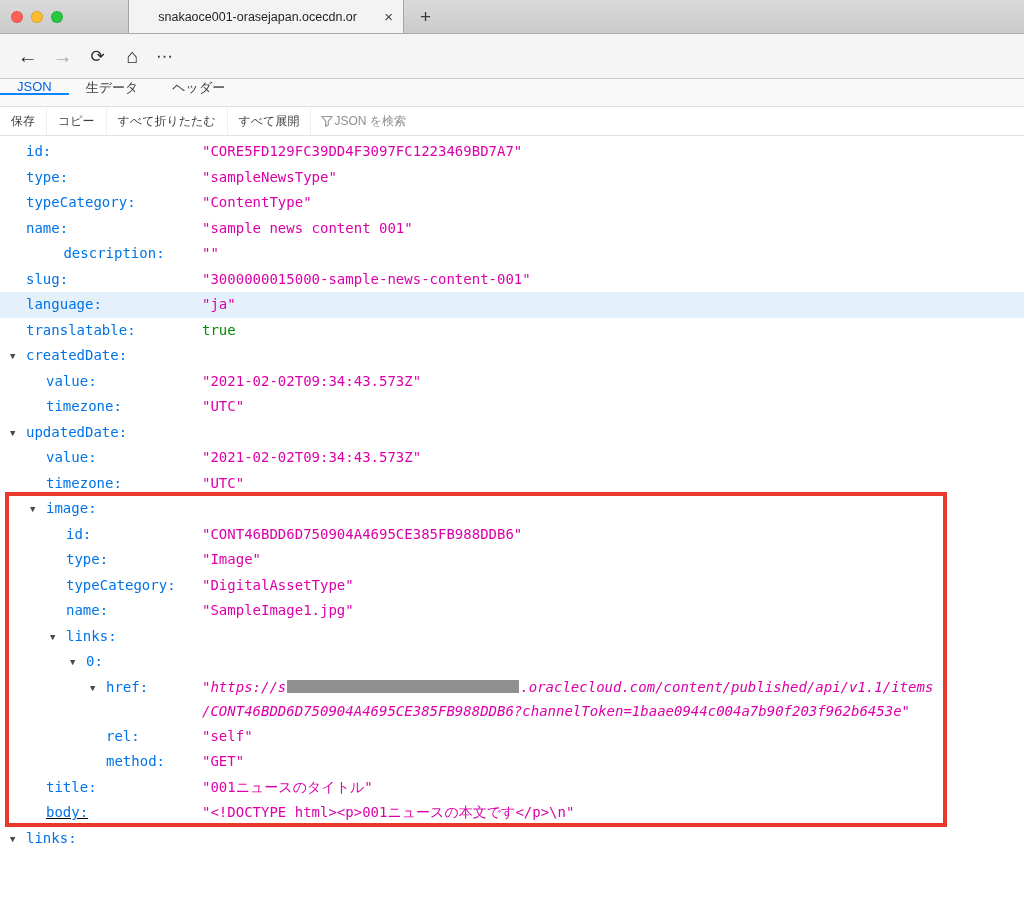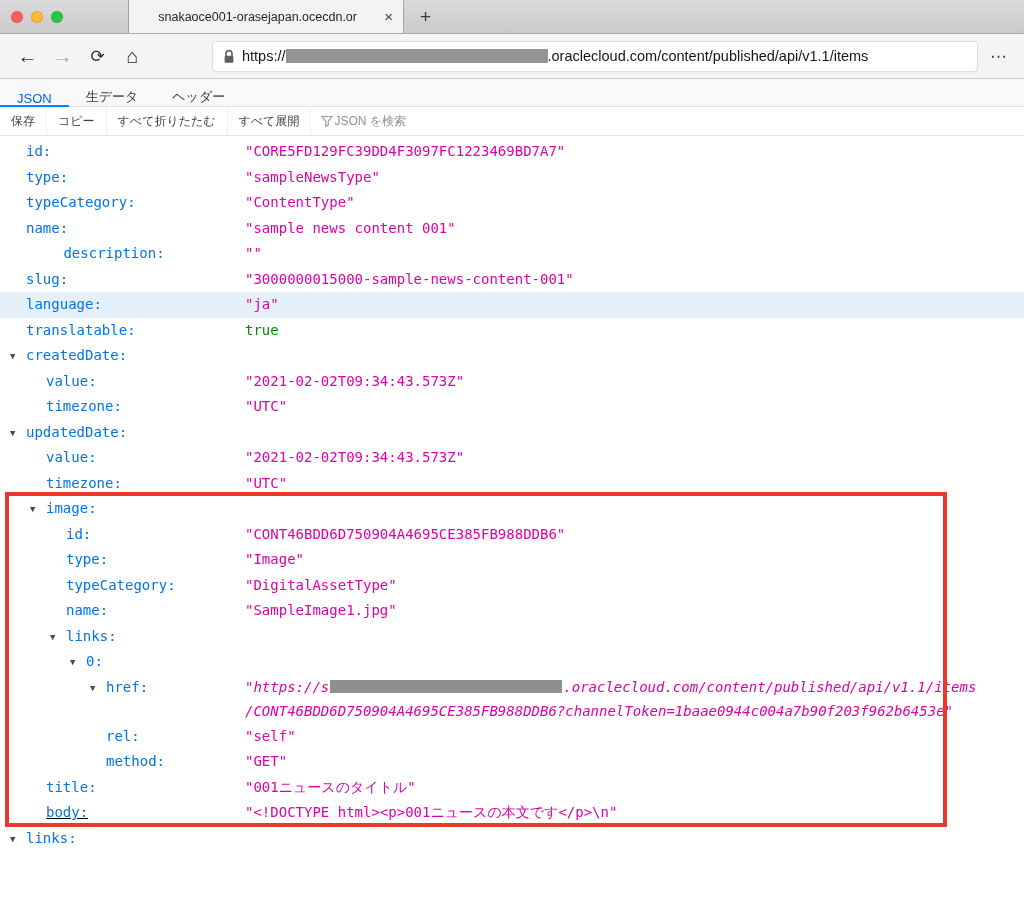--- a/index.html
+++ b/index.html
@@ -29,38 +29,38 @@
   .navbtn.small { font-size:17px; }
   .urlbar { flex:1; height:31px; margin-left:62px; margin-right:6px; background:#ffffff;
             border:1px solid #dedede; border-radius:4px; box-shadow:0 1px 2px rgba(0,0,0,.05);
             display:flex; align-items:center; gap:7px; padding:0 10px; overflow:hidden; }
   .url-text { font-size:14.5px; color:#151515; white-space:nowrap; overflow:hidden; }
   .url-redact { display:inline-block; width:262px; height:14px; background:#949494; vertical-align:-2px; }
   .meatball { width:30px; height:32px; display:flex; align-items:center; justify-content:center;
               font-size:17px; color:#3a3a3a; letter-spacing:1px; }
 
   
-  .vtabs { height:28px; background:#f9f9fa; border-bottom:1px solid #e0e0e1; display:flex; align-items:flex-end; }
+  .vtabs { height:28px; background:#f9f9fa; border-bottom:1px solid #e0e0e1; display:flex; align-items:flex-start; }
   .vtab { padding:0 17px; display:flex; align-items:center; font-size:13px; color:#38383d; position:relative; }
   .vtab.active { color:#0060df; }
   .vtab.active::after { content:""; position:absolute; left:0; right:0; bottom:-1px; height:2px; background:#0a84ff; }
 
   
   .jtoolbar { height:29px; background:#ffffff; border-bottom:1px solid #e3e3e3;
               display:flex; align-items:center; font-size:12px; color:#3f3f43; }
   .tbtn { padding:0 11px; height:100%; display:flex; align-items:center; border-right:1px solid #efefef; white-space:nowrap; }
   .filter { display:flex; align-items:center; gap:1px; padding:0 10px; }
   .filter input { border:none; outline:none; font-size:12px; width:200px; color:#3f3f43;
                   font-family:"Liberation Sans", sans-serif; background:transparent; }
   .filter input::placeholder { color:#8f8f94; }
 
   
   .content { height:763px; overflow:hidden; padding-top:3px;
              font-family:"DejaVu Sans Mono", monospace; font-size:14px; background:#fff; }
-  .row { display:flex; align-items:flex-start; line-height:24.5px; min-height:24.5px;gap:43px; }
+  .row { display:flex; align-items:flex-start; line-height:24.5px; min-height:24.5px; }
   .row.hl { background:#e4f1fa; }
   .keycell { flex:0 0 202px; white-space:nowrap; }
   .twisty { display:inline-block; width:16px; font-size:9px; color:#4a4a4a; vertical-align:1px; }
   .twisty.hiddentw { visibility:hidden; }
   .key { color:#0074e8; }
   .val { flex:1; white-space:pre-wrap; word-break:break-all; }
   .val.string { color:#dd00a9; }
   .val.bool   { color:#058b00; }
   .val.link   { color:#dd00a9; font-style:italic; }
   .redact-inline { display:inline-block; width:232px; height:13px; background:#8f8f8f;
@@ -85,29 +85,20 @@
     <span class="tab-close">×</span>
   </div>
   <div class="newtab">+</div>
 </div>
 
 <div class="navbar">
   <span class="navbtn">←</span>
   <span class="navbtn disabled">→</span>
   <span class="navbtn small">⟳</span>
   <span class="navbtn">⌂</span>
-  <div class="urlbar">
-    <span>
-      <svg width="12" height="15" viewBox="0 0 12 15">
-        <path d="M3 7 V4.6 a3 3 0 0 1 6 0 V7" fill="none" stroke="#5f5f5f" stroke-width="1.6"></path>
-        <rect x="1.6" y="6.7" width="8.8" height="7" rx="1.2" fill="#5f5f5f"></rect>
-      </svg>
-    </span>
-    <span class="url-text"><span>https://</span><span class="url-redact"></span><span>.oraclecloud.com/content/published/api/v1.1/items</span></span>
-  </div>
   <span class="meatball">⋯</span>
 </div>
 
 <div class="vtabs">
   <div class="vtab active">JSON</div>
   <div class="vtab">生データ</div>
   <div class="vtab">ヘッダー</div>
 </div>
 
 <div class="jtoolbar">

